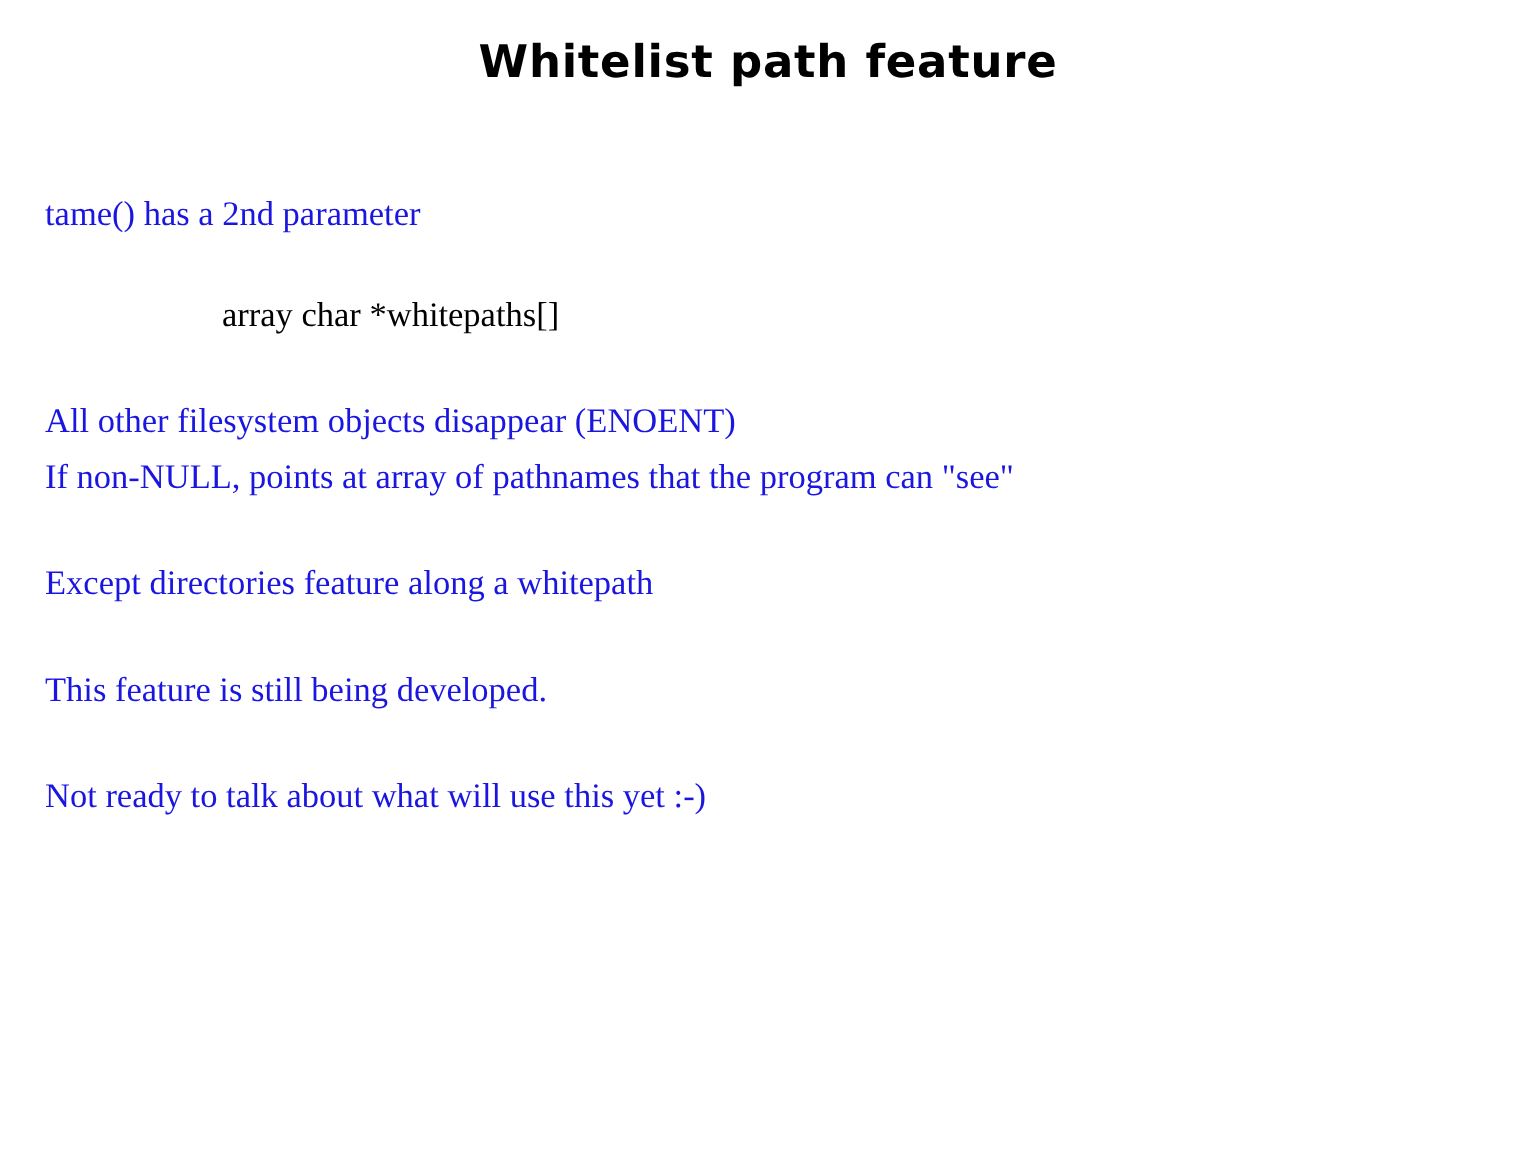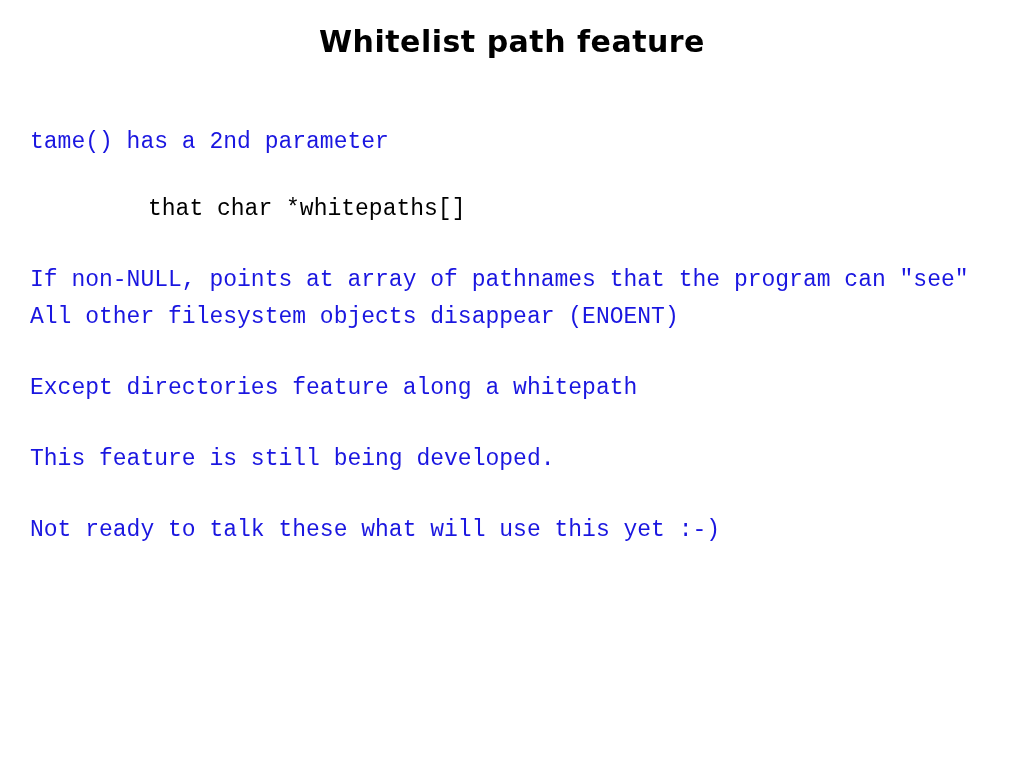--- a/index.html
+++ b/index.html
@@ -35,21 +35,21 @@
     position: absolute;
     left: 30px;
     top: 124px;
     width: 980px;
   }
   .line {
     font-size: 23px;
     line-height: 37px;
     color: #1a16e0;
     white-space: pre;
-    font-family: Liberation Mono, monospace;
+    font-family: Liberation Serif, serif;
   }
   .line.black {
     color: #000000;
   }
   .line.indent-1 {
     padding-left: 118px;
   }
   .line.indent-2 {
     padding-left: 118px;
   }
@@ -66,35 +66,35 @@
 <div class="slide">
 
   <div class="slide-title">Whitelist path feature</div>
 
   <div class="body-block">
 
     <div class="line">tame() has a 2nd parameter</div>
 
     <div class="spacer-md"></div>
 
-    <div class="line black indent-1">that char *whitepaths[]</div>
+    <div class="line black indent-1">array char *whitepaths[]</div>
 
     <div class="spacer-lg"></div>
 
+    <div class="line">All other filesystem objects disappear (ENOENT)</div>
+
     <div class="line">If non-NULL, points at array of pathnames that the program can "see"</div>
-
-    <div class="line">All other filesystem objects disappear (ENOENT)</div>
 
     <div class="spacer-lg"></div>
 
     <div class="line">Except directories feature along a whitepath</div>
 
 
     <div class="spacer-lg"></div>
 
     <div class="line">This feature is still being developed.</div>
 
     <div class="spacer-lg"></div>
 
-    <div class="line">Not ready to talk these what will use this yet :-)</div>
+    <div class="line">Not ready to talk about what will use this yet :-)</div>
 
   </div>
 </div>
 
 </body></html>

